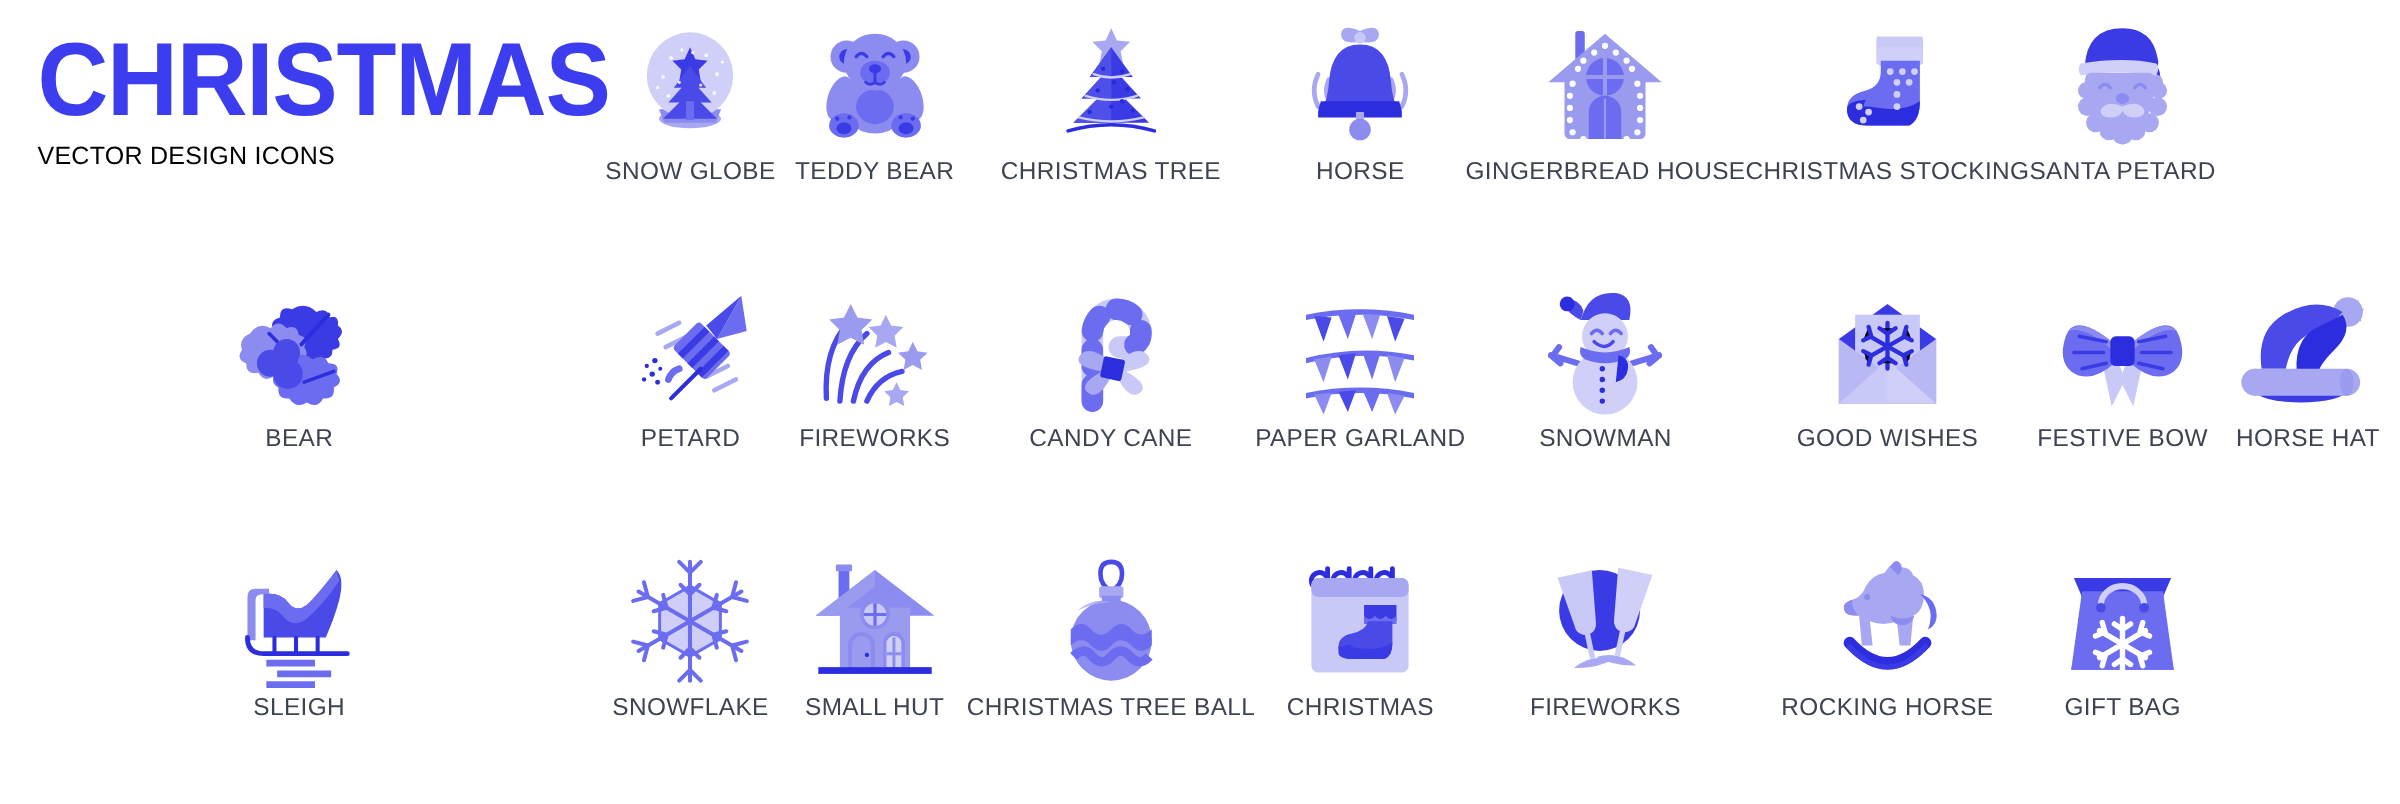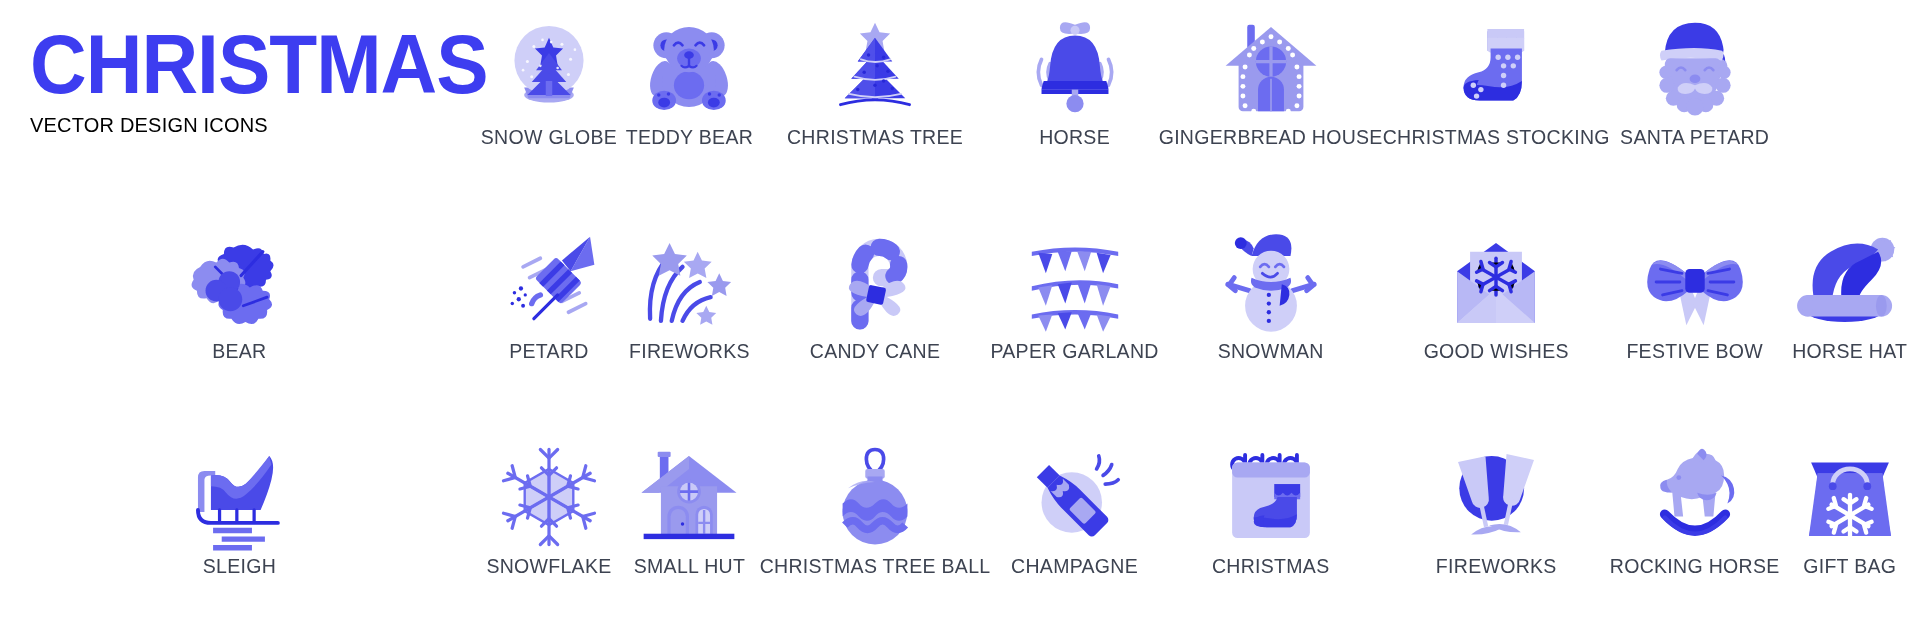--- a/index.html
+++ b/index.html
@@ -580,39 +580,20 @@
           <rect x="43" y="31" width="14" height="8" fill="#8c8cf0"></rect>
           <circle cx="50" cy="64" r="30" fill="#8c8cf0"></circle>
           <path d="M20 56 q8 -8 15 0 q7 8 15 0 q8 -8 15 0 q7 8 15 0 v12 q-8 8 -15 0 q-8 -8 -15 0 q-7 8 -15 0 q-7 -8 -15 0 z" fill="#6c6cf0"></path>
           <path d="M22 76 q8 -8 14 0 q7 8 14 0 q7 -8 14 0 q7 8 14 0" fill="none" stroke="#6c6cf0" stroke-width="7"></path>
           <path d="M25 42 q12 -10 25 -6 q-15 1 -25 6 z" fill="#a8a8f2" opacity="0.8"></path>
         </svg>
       </div>
       <div class="cell-label">CHRISTMAS TREE BALL</div>
     </div>
 
-    <div class="cell">
-      <div class="icon-box">
-        <svg viewBox="0 0 100 100">
-          <circle cx="47" cy="55" r="28" fill="#cfcff8"></circle>
-          <g transform="rotate(-45 50 50)">
-            <path d="M38 12 h16 v14 h-16 z" fill="#3b3be6"></path>
-            <path d="M38 26 h16 q4 12 4 22 v36 a4 4 0 0 1 -4 4 H38 a4 4 0 0 1 -4 -4 V48 q0 -10 4 -22 z" fill="#3b3be6"></path>
-            <rect x="38" y="54" width="16" height="20" rx="2" fill="#a8a8f2"></rect>
-            <path d="M38 30 q4 6 8 0 q4 6 8 0 v8 q-4 6 -8 0 q-4 6 -8 0 z" fill="#a8a8f2"></path>
-          </g>
-          <g stroke="#4a4ae8" stroke-width="3.4" stroke-linecap="round" fill="none">
-            <path d="M70 24 q4 -6 2 -12"></path>
-            <path d="M76 30 q6 -4 8 -10"></path>
-            <path d="M78 38 q8 0 12 -4"></path>
-          </g>
-        </svg>
-      </div>
-      <div class="cell-label">CHAMPAGNE</div>
-    </div>
 
     <div class="cell">
       <div class="icon-box">
         <svg viewBox="0 0 100 100">
           <g stroke="#2d2de0" stroke-width="3.6" fill="none" stroke-linecap="round">
             <path d="M26 20 a6 6 0 1 1 0 -0.1 M26 20 V11"></path>
             <path d="M42 20 a6 6 0 1 1 0 -0.1 M42 20 V11"></path>
             <path d="M58 20 a6 6 0 1 1 0 -0.1 M58 20 V11"></path>
             <path d="M74 20 a6 6 0 1 1 0 -0.1 M74 20 V11"></path>
           </g>

